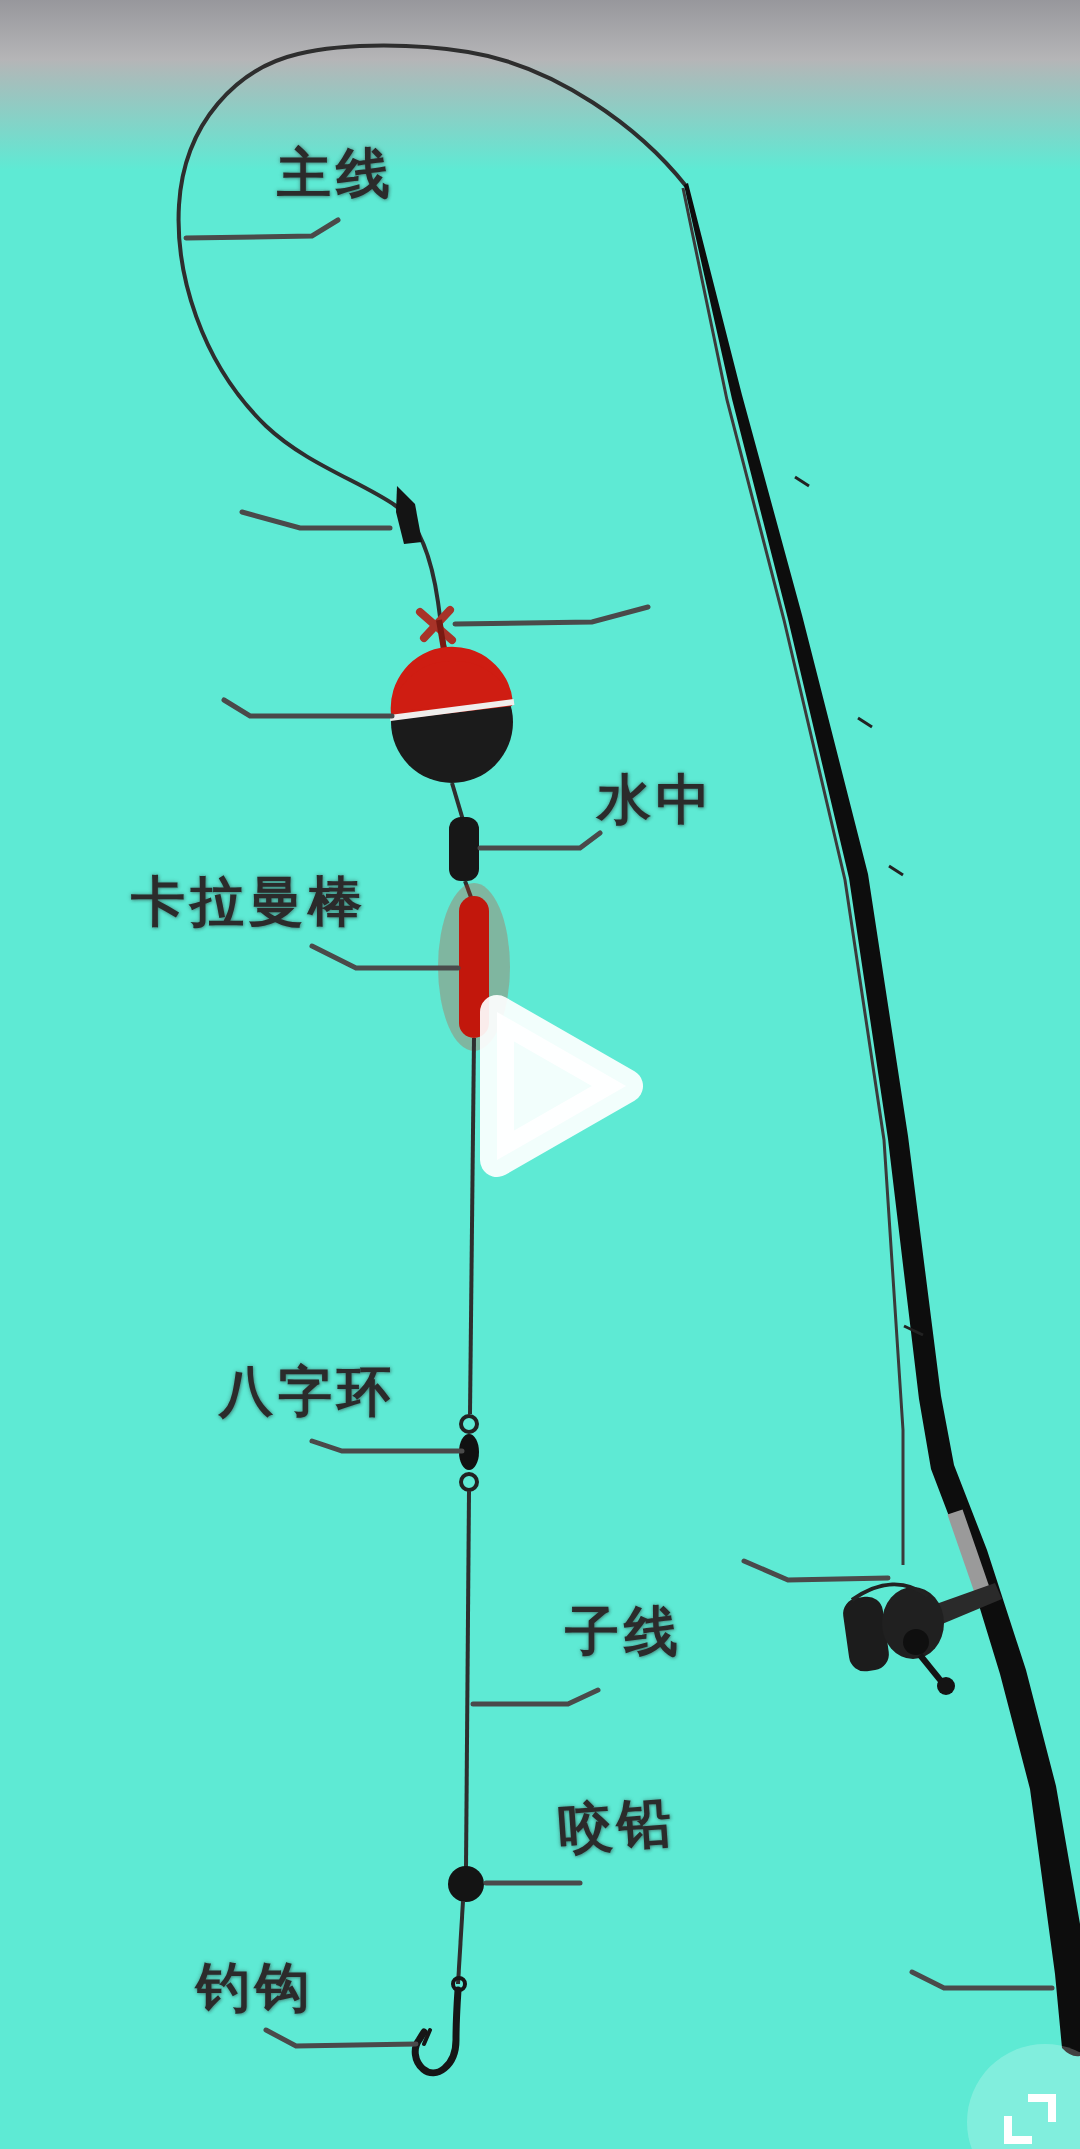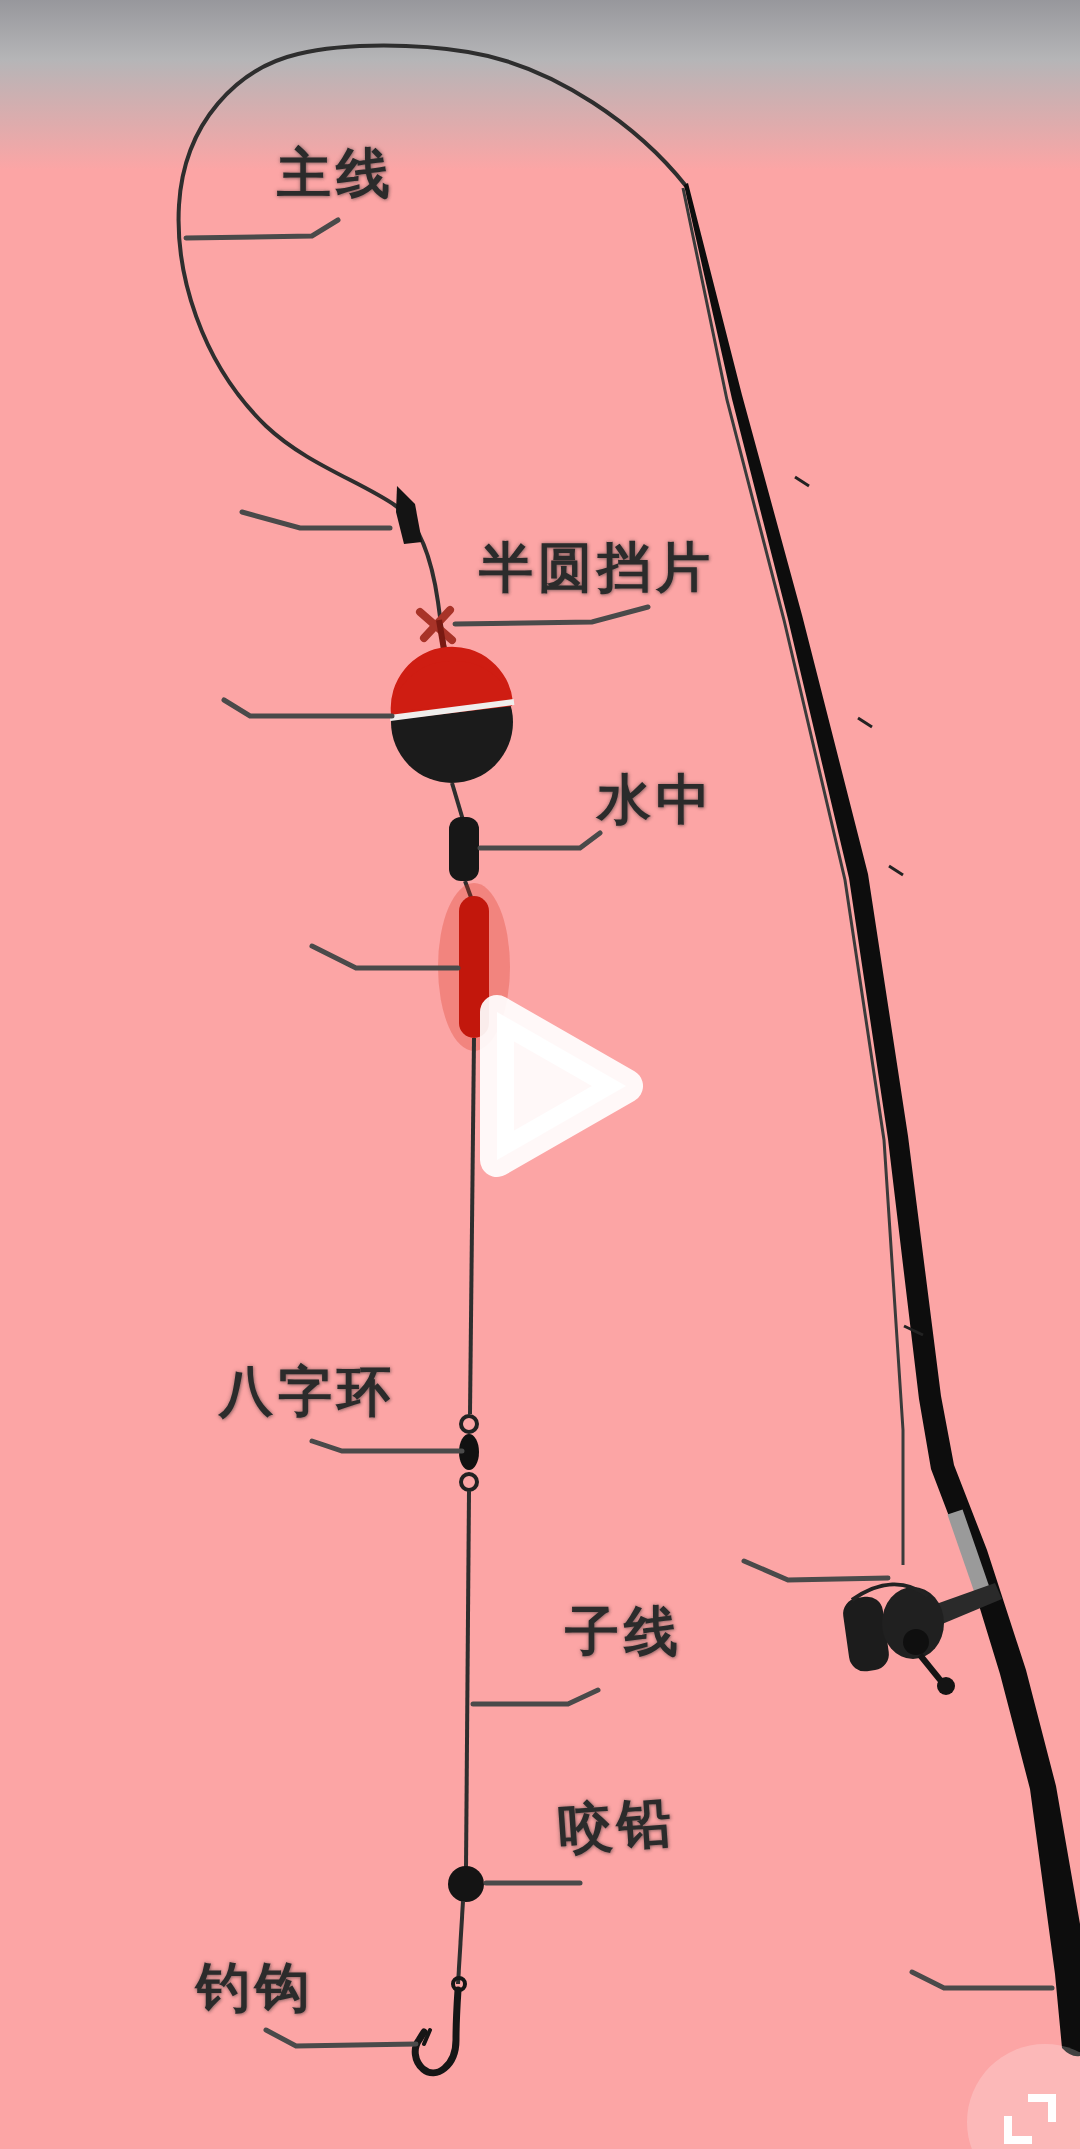--- a/index.html
+++ b/index.html
@@ -1,20 +1,20 @@
 <!DOCTYPE html>
 <html><head>
 <meta charset="utf-8">
 <style>
   html,body{margin:0;padding:0;background:#555;}
   .stage{
     position:relative;
     width:1080px;height:2149px;
     margin:0 auto;
-    background:#fca5a5;
+    background:#5eead4;
     overflow:hidden;
     font-family:"Liberation Sans", sans-serif;
   }
   .top-fade{
     position:absolute;left:0;top:0;width:100%;height:170px;
     background:linear-gradient(to bottom,#97979c 0%, #b5b5b7 35%, rgba(232,231,229,0) 100%);
     pointer-events:none;
   }
   svg.draw{position:absolute;left:0;top:0;}
   .lbl{
@@ -144,22 +144,22 @@
     <path d="M497,1012 L626,1086 L497,1160 Z" fill="rgba(255,255,255,0.92)" stroke="rgba(255,255,255,0.92)" stroke-width="34" stroke-linejoin="round"></path>
 
     <g>
       <circle cx="1045" cy="2122" r="78" fill="rgba(255,255,255,0.22)"></circle>
       <path d="M1028,2098 L1052,2098 L1052,2122" fill="none" stroke="#ffffff" stroke-width="8"></path>
       <path d="M1032,2140 L1008,2140 L1008,2116" fill="none" stroke="#ffffff" stroke-width="8"></path>
     </g>
   </svg>
 
   <div class="lbl" style="left:277px;top:144px;">主线</div>
-  <div class="lbl" style="left:479px;top:538px;">半圆挡片</div>
   <div class="lbl" style="left:562px;top:770px;margin-left:35px;">水中</div>
+  <div class="lbl" style="left:131px;top:872px;">卡拉曼棒</div>
   <div class="lbl" style="left:219px;top:1362px;">八字环</div>
   <div class="lbl" style="left:565px;top:1602px;">子线</div>
   <div class="lbl tilt" style="left:558px;top:1796px;">咬铅</div>
   <div class="lbl" style="left:196px;top:1958px;">钓钩</div>
 
   <button class="play-btn" aria-label="play"></button>
   <button class="fs-btn" aria-label="fullscreen"></button>
 </div>
 
 </body></html>

